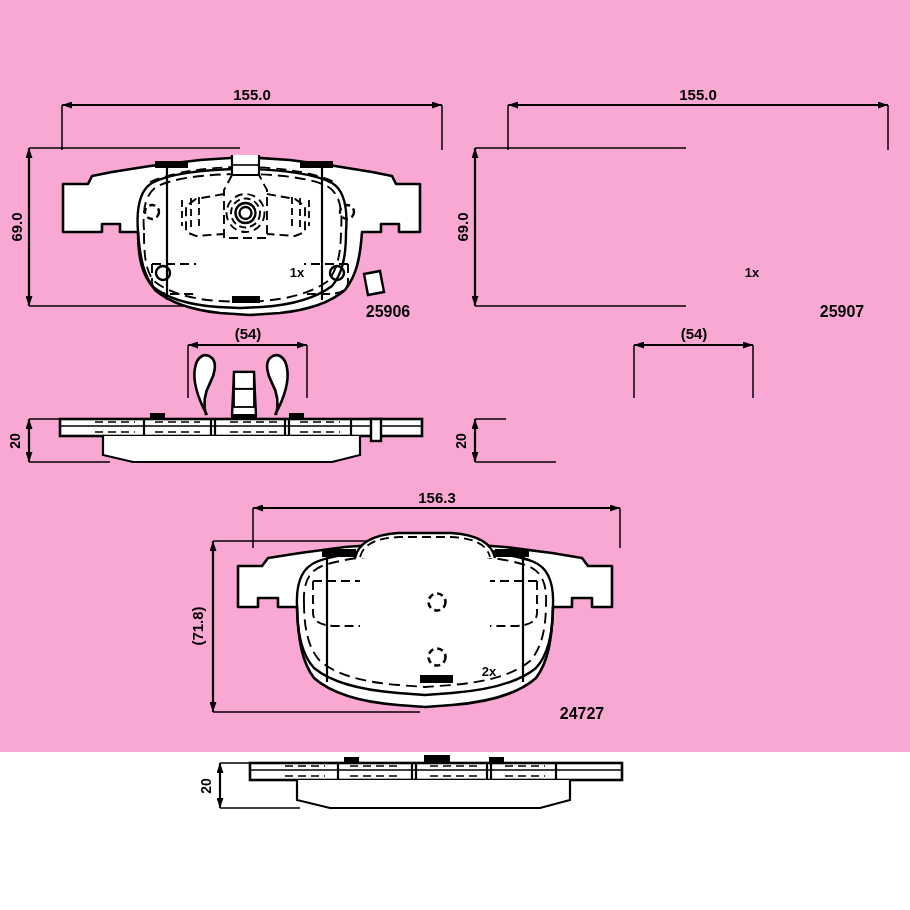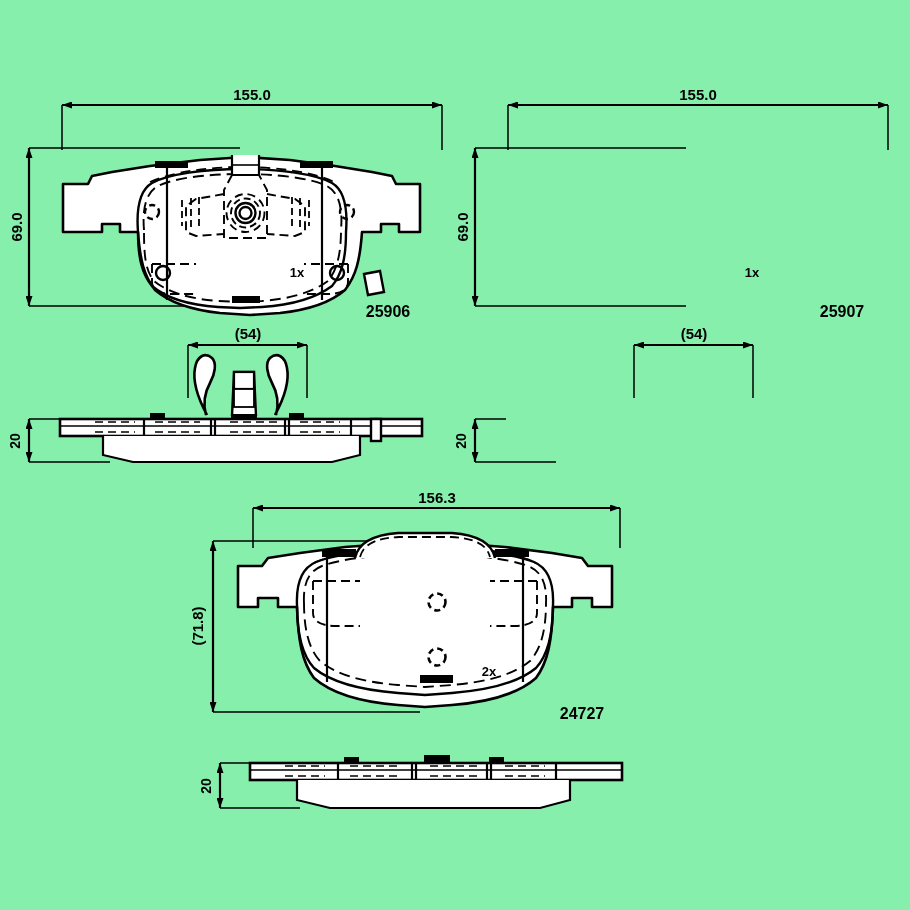--- a/index.html
+++ b/index.html
@@ -2,21 +2,21 @@
 <html><head>
 <meta charset="utf-8">
 <title>Brake Pad Technical Drawing</title>
 <style>
   html,body{margin:0;padding:0;background:#ffffff;}
   body{
     width:910px;height:910px;overflow:hidden;
     font-family:"Liberation Sans", sans-serif;
     -webkit-font-smoothing:antialiased;
   }
-  #sheet{position:relative;width:910px;height:910px;background:#86efac;}
+  #sheet{position:relative;width:910px;height:752px;background:#f9a8d4;}
   svg.drawing{position:absolute;left:0;top:0;width:910px;height:910px;}
   text{font-family:"Liberation Sans", sans-serif;font-weight:bold;fill:#000;}
   .dimtext{font-size:15px;}
   .partno{font-size:16px;}
   .qty{font-size:13px;}
   .thintext{font-size:14px;}
 </style>
 </head>
 <body>
 

